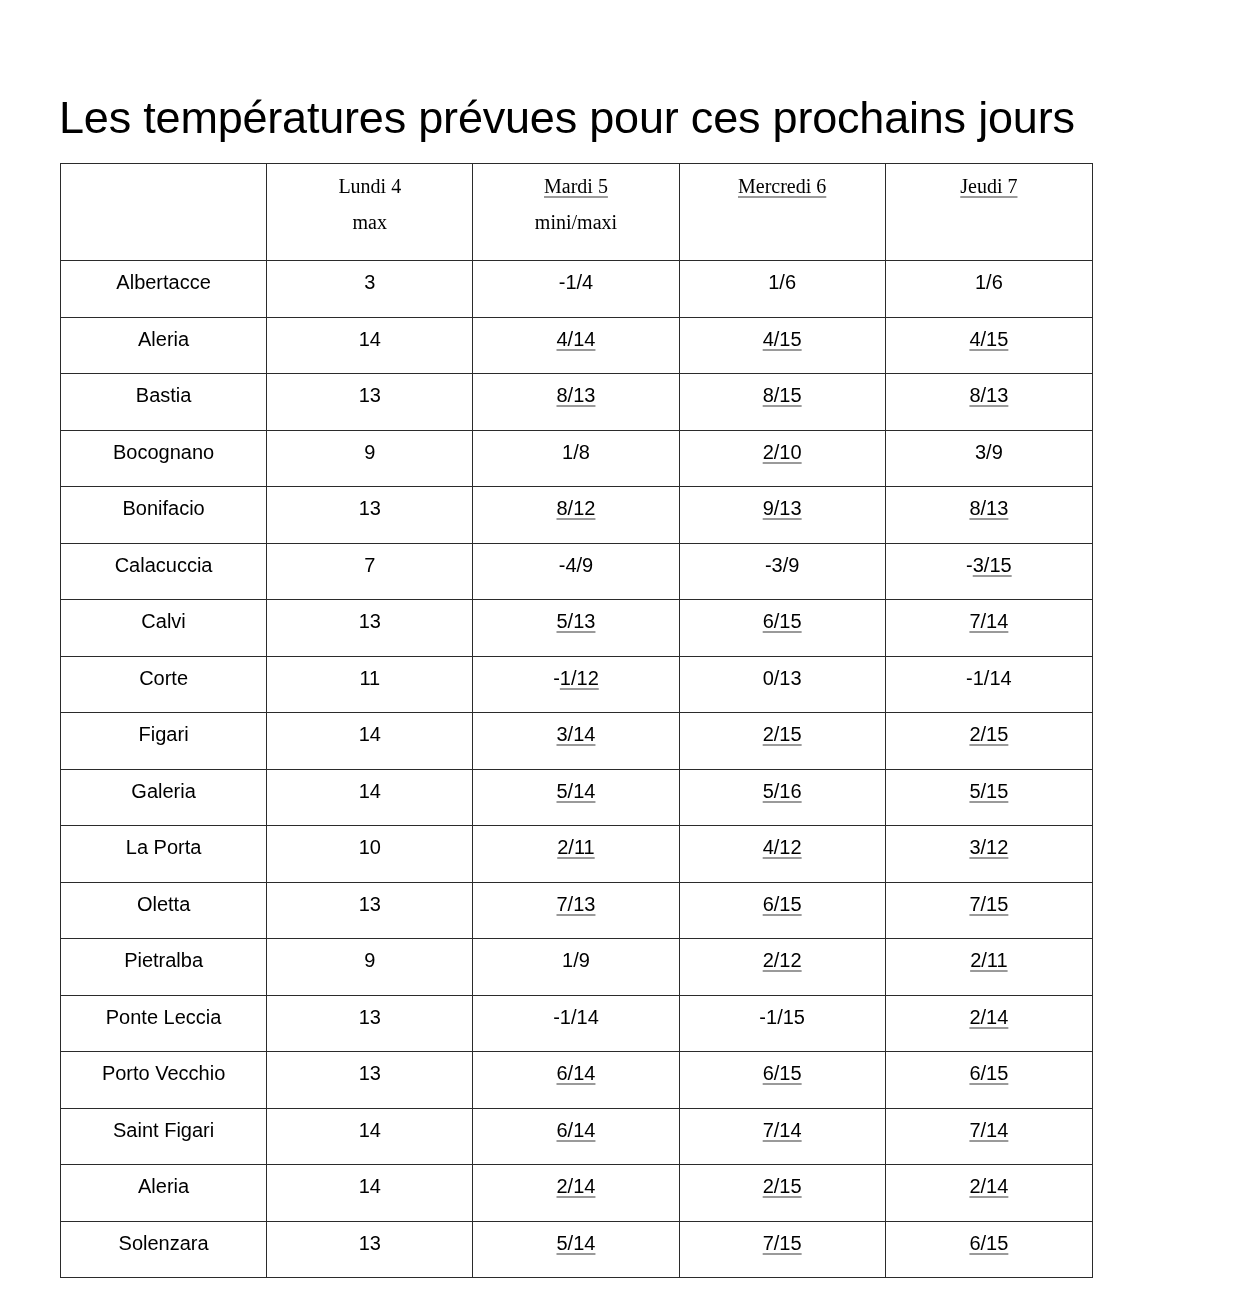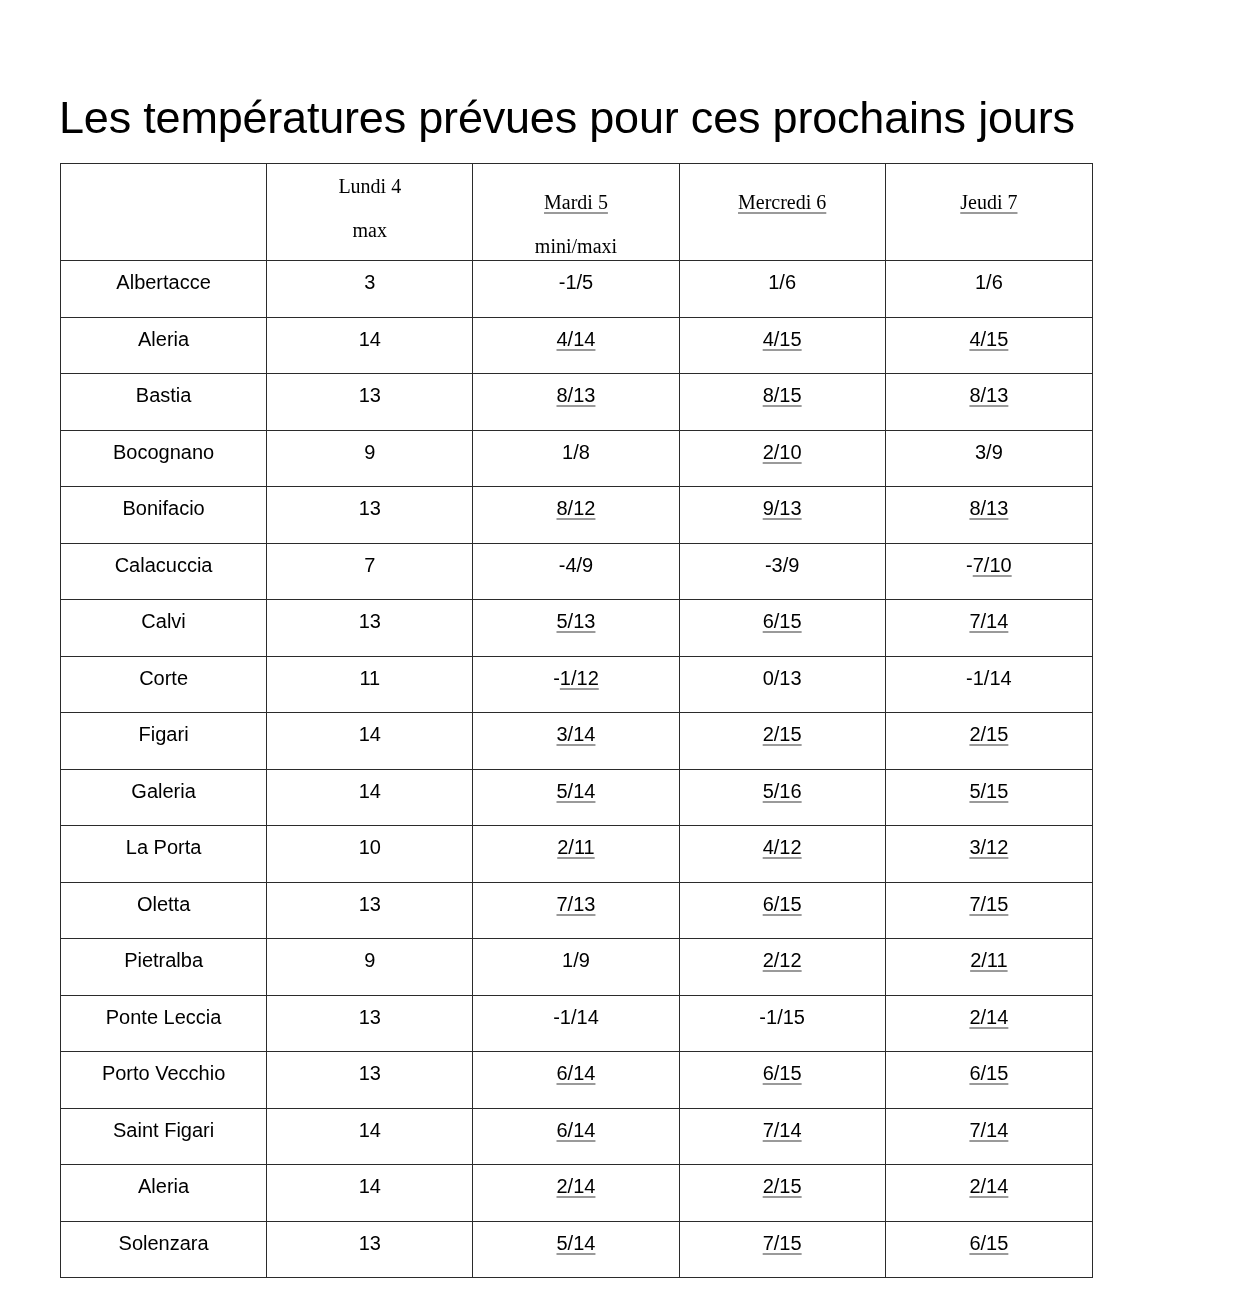--- a/index.html
+++ b/index.html
@@ -67,38 +67,37 @@
     height: 86px;
     padding-top: 10px;
     font-family: Liberation Serif, serif;
   }
   .temps-table thead th .hdr-line1 {
     display: block;
     line-height: 24px;
   }
   .temps-table thead th .hdr-line2 {
     display: block;
-    margin-top: 20px;
+    margin-top: 12px;
     line-height: 24px;
   }
 
   .temps-table tbody td {
     height: 46.5px;
   }
 
   
   .u {
     text-decoration: underline;
     text-decoration-color: #9a9a9a;
     text-underline-offset: 3px;
     text-decoration-thickness: 1.5px;
   }
   .hdr-line1.u {
     text-decoration-color: #9a9a9a;
-    margin-top: 16px;
   }
   
   .no-u {
     text-decoration: none;
   }
 </style>
 </head>
 <body>
 
 <div id="page">
@@ -131,21 +130,21 @@
           </th>
           <th>
             <span class="hdr-line1 u">Jeudi 7</span>
           </th>
         </tr>
     </thead>
     <tbody>
         <tr>
           <td>Albertacce</td>
           <td><span class="">3</span></td>
-          <td><span class="">-1/5</span></td>
+          <td><span class="">-1/4</span></td>
           <td><span class="">1/6</span></td>
           <td><span class="">1/6</span></td>
         </tr>
         <tr>
           <td>Aleria</td>
           <td><span class="">14</span></td>
           <td><span class="u">4/14</span></td>
           <td><span class="u">4/15</span></td>
           <td><span class="u">4/15</span></td>
         </tr>
@@ -168,21 +167,21 @@
           <td><span class="">13</span></td>
           <td><span class="u">8/12</span></td>
           <td><span class="u">9/13</span></td>
           <td><span class="u">8/13</span></td>
         </tr>
         <tr>
           <td>Calacuccia</td>
           <td><span class="">7</span></td>
           <td><span class="">-4/9</span></td>
           <td><span class="">-3/9</span></td>
-          <td><span class="no-u">-</span><span class="u">7/10</span></td>
+          <td><span class="no-u">-</span><span class="u">3/15</span></td>
         </tr>
         <tr>
           <td>Calvi</td>
           <td><span class="">13</span></td>
           <td><span class="u">5/13</span></td>
           <td><span class="u">6/15</span></td>
           <td><span class="u">7/14</span></td>
         </tr>
         <tr>
           <td>Corte</td>

